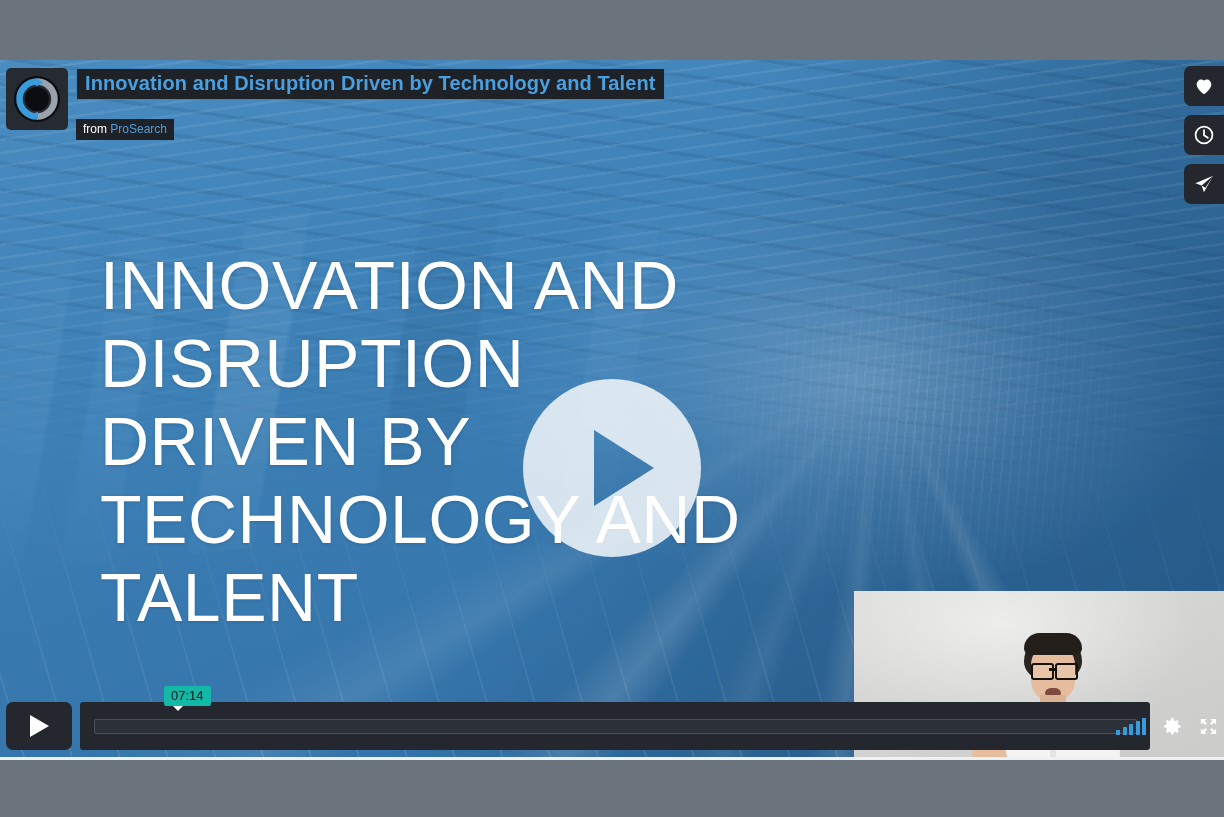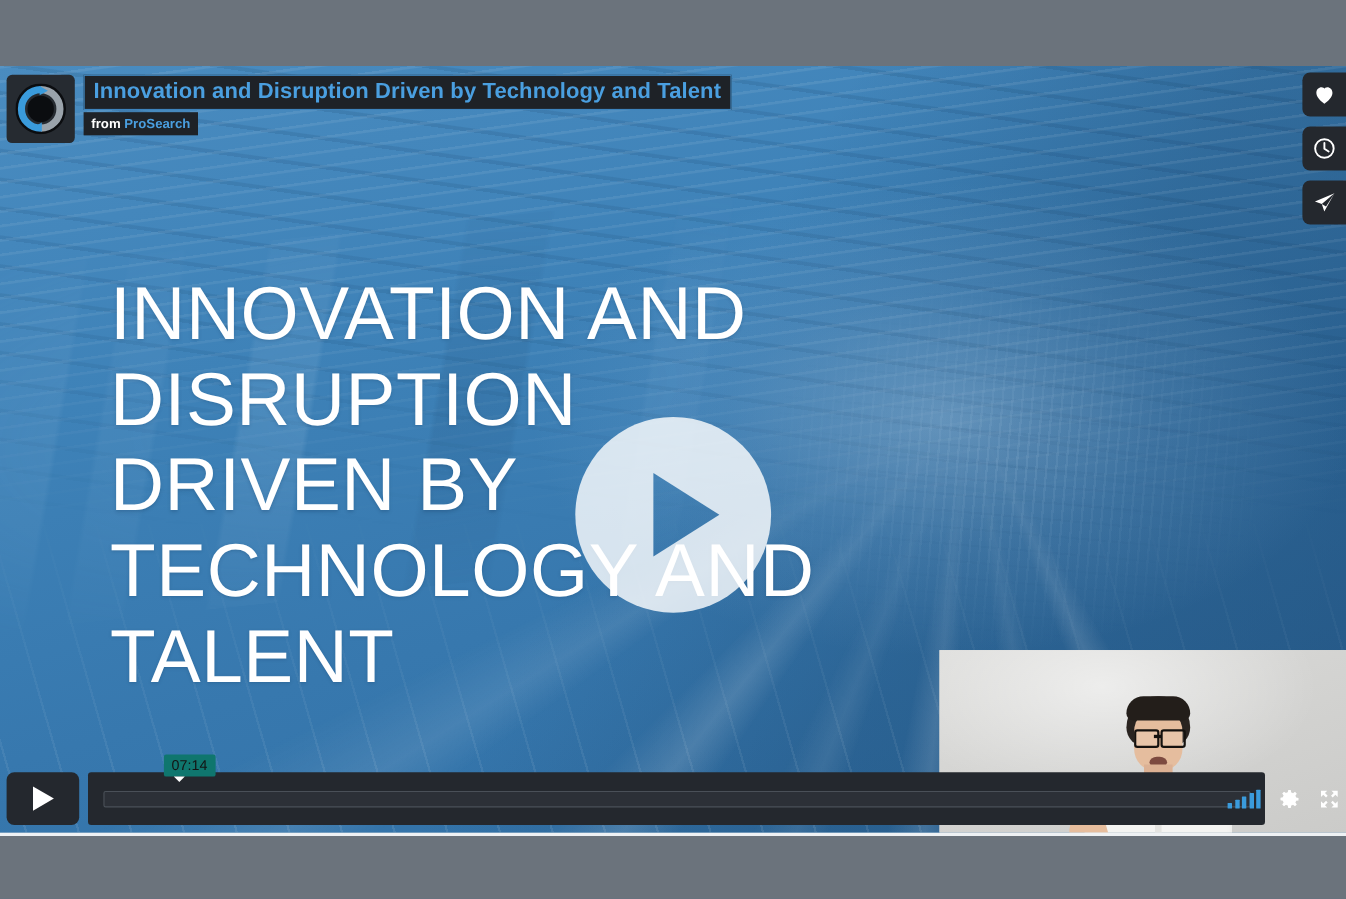--- a/index.html
+++ b/index.html
@@ -113,21 +113,21 @@
     width:62px;height:62px;border-radius:5px;background:#262b31;
     display:flex;align-items:center;justify-content:center;flex:none;
   }
   #brand-text{margin-left:8px;display:flex;flex-direction:column;align-items:flex-start;}
   #brand-title{
     background:#1e2227;color:#4a9fe0;font-weight:bold;font-size:20px;
     padding:3px 8px 4px 8px;letter-spacing:.1px;white-space:nowrap;
     border:1px solid #3d83bc;
   }
   #brand-from{
-    margin-top:2px;background:#1e2227;font-size:12px;font-weight:bold;
+    margin-top:19px;background:#1e2227;font-size:12px;font-weight:normal;
     padding:3px 7px 4px 7px;white-space:nowrap;
   }
   #brand-from .w{color:#ffffff;}
   #brand-from .b{color:#4a9fe0;}
 
   
   #side-actions{position:absolute;right:0;top:6px;display:flex;flex-direction:column;gap:9px;}
   .side-btn{
     width:40px;height:40px;border-radius:7px 0 0 7px;background:#24282e;
     display:flex;align-items:center;justify-content:center;cursor:pointer;
@@ -167,21 +167,21 @@
     position:absolute;left:80px;top:3px;width:1070px;height:48px;background:#24282e;
     border-radius:3px;
   }
   #progress-track{
     position:absolute;left:14px;top:17px;width:1043px;height:15px;
     background:#2c3views;
     background:#2c3037;border:1px solid #4a5058;border-radius:2px;box-sizing:border-box;
   }
   #progress-fill{position:absolute;left:0;top:0;height:100%;width:0%;background:#3a9bdc;}
   #time-tooltip{
-    position:absolute;left:69px;top:-16px;background:#0f766e;color:#141414;
+    position:absolute;left:84px;top:-16px;background:#14b8a6;color:#141414;
     font-size:13px;font-weight:normal;padding:2px 7px 3px 7px;border-radius:2px;white-space:nowrap;
     z-index:4;
   }
   #time-tooltip::after{
     content:"";position:absolute;left:9px;bottom:-5px;width:0;height:0;
     border-left:5px solid transparent;border-right:5px solid transparent;border-top:5px solid #fff;
   }
   #right-ctrls{position:absolute;right:6px;top:3px;height:48px;display:flex;align-items:center;gap:16px;}
   .ctrl-ico{display:flex;align-items:center;justify-content:center;cursor:pointer;}
   #volume-bars{display:flex;align-items:flex-end;gap:2.5px;height:17px;}

